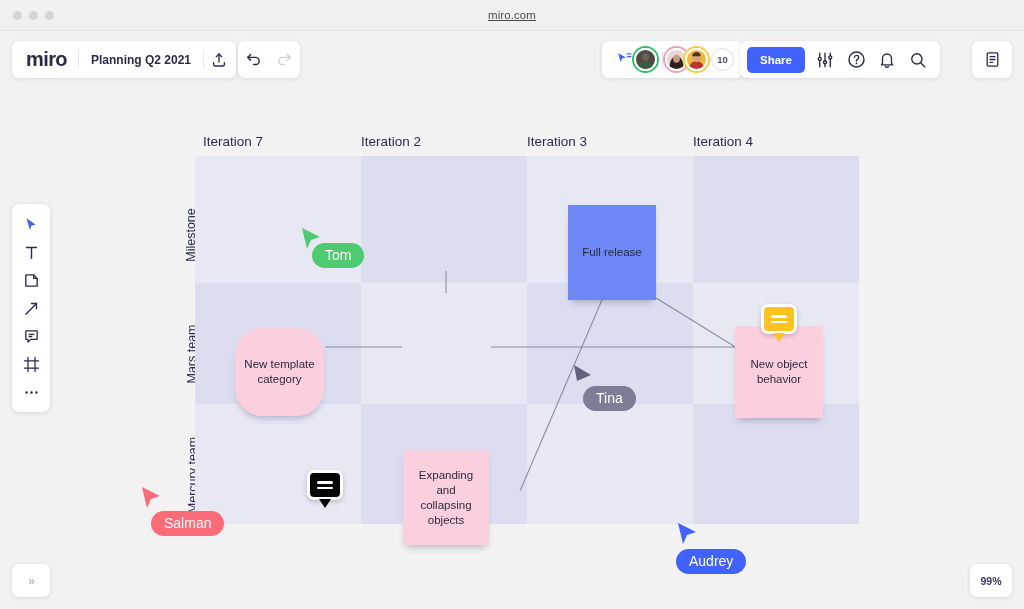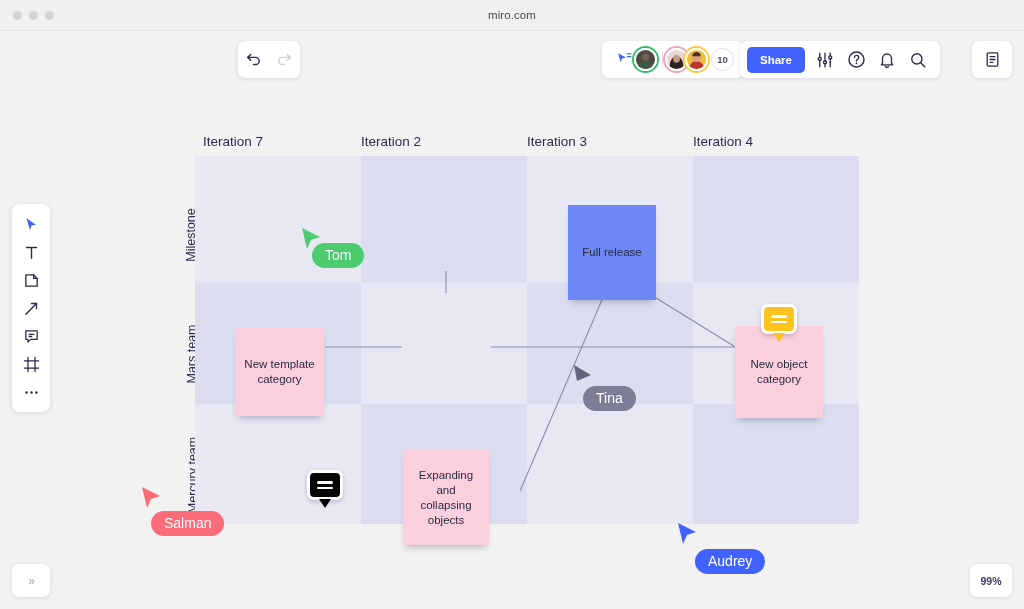--- a/index.html
+++ b/index.html
@@ -13,21 +13,21 @@
   .browser-bar {
     position: absolute; top: 0; left: 0; width: 1024px; height: 31px;
     background: #f0f0f0;
     border-bottom: 1px solid #e2e2e2;
     display: flex; align-items: center;
   }
   .traffic { display: flex; gap: 7px; margin-left: 13px; }
   .dot { width: 9px; height: 9px; border-radius: 50%; background: #d4d4d4; }
   .url {
     position: absolute; left: 0; width: 1024px; text-align: center;
-    font-size: 11.5px; color: #4a4a52; letter-spacing: .1px;
+    font-size: 11.5px; color: #4a4a52; letter-spacing: .1px; text-decoration: underline;
   }
 
   
   .app {
     position: absolute; top: 31px; left: 0; width: 1024px; height: 578px;
     background: #f2f2f2;
   }
 
   
   .bar {
@@ -210,24 +210,24 @@
       <line x1="614" y1="241" x2="520" y2="460" stroke="#8c8ca0" stroke-width="1.1"></line>
 
       <line x1="614" y1="241" x2="737" y2="317" stroke="#8c8ca0" stroke-width="1.1"></line>
 
       <path d="M574 334 L591 344 L577 350 Z" fill="#63637d"></path>
     </svg>
 
 
     <div class="note note-blue" style="left:568px; top:174px; width:88px; height:95px;">Full release</div>
 
-    <div class="note note-pink" style="left:235px; top:297px; width:89px; height:88px;">New template category</div>
-
-
-    <div class="note note-pink" style="left:735px; top:295px; width:88px; height:92px;">New object category</div>
+    <div class="note note-pink" style="left:235px; top:297px; width:89px; height:88px;border-radius:27px;">New template category</div>
+
+
+    <div class="note note-pink" style="left:735px; top:295px; width:88px; height:92px;">New object behavior</div>
 
     <div class="note note-pink" style="left:403px; top:419px; width:86px; height:95px;">Expanding and collapsing objects</div>
 
     <div class="cbadge" style="left:761px; top:273px; color:#ffc21f; background:#ffc21f;">
       <i></i>
       <i></i>
     </div>
 
     <div class="cbadge" style="left:307px; top:439px; color:#060608; background:#060608;">
       <i></i>
@@ -249,24 +249,37 @@
       <svg width="22" height="26" viewBox="0 0 22 26">
         <path d="M2 2 L20 11 L11 14 L7 23 Z" fill="#fb6b78"></path>
       </svg>
       <div class="cur-label" style="left:11px; top:26px; background:#fb6b78;">Salman</div>
     </div>
 
     <div class="cur" style="left:676px; top:490px;">
       <svg width="22" height="26" viewBox="0 0 22 26">
         <path d="M2 2 L20 11 L11 14 L7 23 Z" fill="#4262ff"></path>
       </svg>
-      <div class="cur-label" style="left:19px; top:28px; background:#4262ff;">Audrey</div>
-    </div>
-  </div>
-
+      <div class="cur-label" style="left:0; top:28px; background:#4262ff;">Audrey</div>
+    </div>
+  </div>
+
+  <div class="bar bar-left">
+    <div class="logo">miro</div>
+    <div class="vsep"></div>
+    <div class="board-title">Planning Q2 2021</div>
+    <div class="vsep"></div>
+    <div class="icon-btn">
+      <svg width="16" height="16" viewBox="0 0 24 24" fill="none" stroke="#2a2b4a" stroke-width="2" stroke-linecap="round" stroke-linejoin="round">
+        <path d="M12 15V3"></path>
+          <path d="M8 7l4-4 4 4"></path>
+          <path d="M4 16v3a2 2 0 0 0 2 2h12a2 2 0 0 0 2-2v-3"></path>
+      </svg>
+    </div>
+  </div>
 
   <div class="bar bar-undo">
     <div class="icon-btn">
       <svg width="17" height="17" viewBox="0 0 24 24" fill="none" stroke="#2a2b4a" stroke-width="2" stroke-linecap="round" stroke-linejoin="round">
         <path d="M4 9h11a5 5 0 0 1 0 10h-3"></path>
           <path d="M8 5L4 9l4 4"></path>
       </svg>
     </div>
     <div class="icon-btn">
       <svg width="17" height="17" viewBox="0 0 24 24" fill="none" stroke="#cdced9" stroke-width="2" stroke-linecap="round" stroke-linejoin="round">

